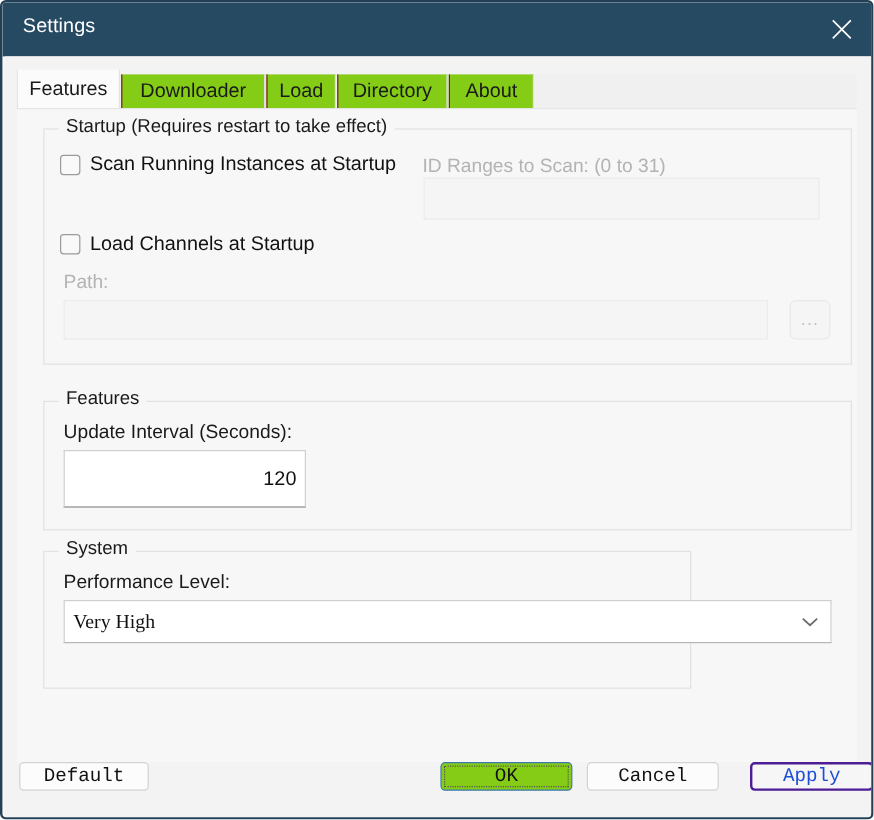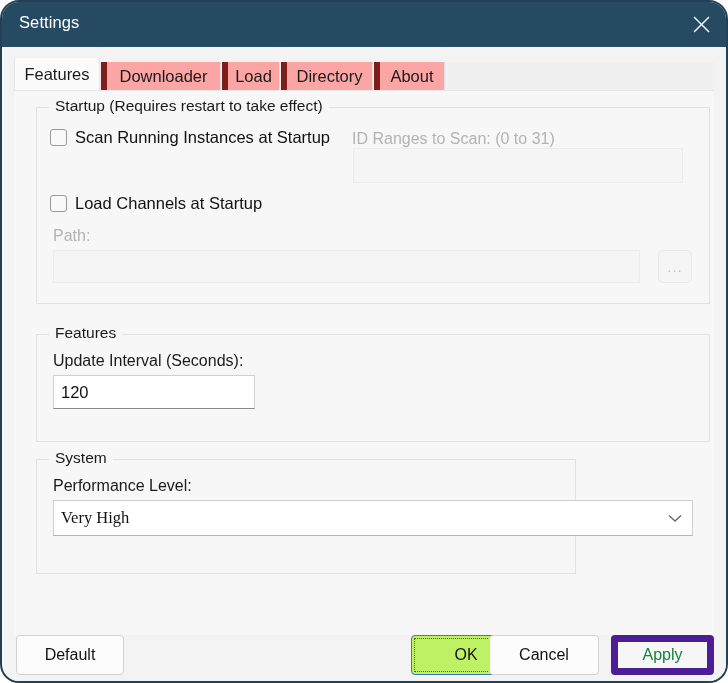--- a/index.html
+++ b/index.html
@@ -14,21 +14,21 @@
     -webkit-font-smoothing: antialiased;
   }
 
   .window {
     position: relative;
     width: 728px;
     height: 683px;
     box-sizing: border-box;
     background: #f7f7f7;
     border: 2px solid #234156;
-    border-radius: 19px;
+    border-radius: 5px;
     overflow: hidden;
   }
 
   
   .titlebar {
     position: absolute;
     left: 0; top: 0;
     width: 728px;
     height: 45px;
     background: #274a63;
@@ -73,22 +73,22 @@
     left: 10px;
     top: 11px;
     width: 700px;
     height: 32px;
   }
   .tab {
     position: absolute;
     top: 4px;
     height: 28px;
     box-sizing: border-box;
-    background: #fca5a5;
-    border-left: 6px solid #7f1d1d;
+    background: #84cc16;
+    border-left: 1px solid #7f1d1d;
     border-right: 1px solid #dfdfdf;
     display: flex;
     align-items: center;
     justify-content: center;
     font-size: 16.5px;
     color: #1a1a1a;
     cursor: pointer;
     white-space: nowrap;
   }
   .tab.active {
@@ -240,49 +240,49 @@
     position: absolute;
     left: 0;
     top: 588px;
     width: 722px;
     height: 46px;
   }
   .btn {
     position: absolute;
     box-sizing: border-box;
     top: 0;
-    height: 40px;
+    height: 24px;
     background: #fcfcfc;
     border: 1px solid #d2d2d2;
     border-radius: 4px;
     display: flex;
     align-items: center;
     justify-content: center;
-    font-family: Liberation Sans, sans-serif;
+    font-family: Liberation Mono, monospace;
     font-size: 16px;
     color: #111111;
     cursor: pointer;
     white-space: nowrap;
   }
   .btn.focused {
     border: 1.6px solid #3d7ab5;
-    background: #bef264;
-    margin-left: 44px;
+    background: #84cc16;
   }
   .btn.focused .inner-focus {
     position: absolute;
     left: 2px; top: 2px; right: 2px; bottom: 2px;
     border: 1px dotted #555555;
     pointer-events: none;
   }
   .btn.disabled {
-    color: #15803d;
+    color: #1d4ed8;
     background: #f6f6f6;
-    border: 7px solid #4c1d95;
+    border: 2px solid #4c1d95;
     cursor: default;
+    margin-left: 14px;
   }
 
   #btn-default { left: 12px;  width: 108px; }
   #btn-ok      { left: 363px; width: 110px; }
   #btn-cancel  { left: 485px; width: 110px; }
   #btn-apply   { left: 607px; width: 103px; }
 </style>
 </head>
 <body>
 
@@ -330,21 +330,21 @@
         </div>
 
         <div class="field-label disabled" style="left:16px; top:119px;">Path:</div>
         <input class="textinput disabled" style="left: 16px; top: 142px; width: 587px; height: 33px;" disabled="" value="">
         <div class="browse-btn" style="left:621px; top:142px; width:34px; height:33px;">...</div>
       </div>
 
       <div class="group" id="group-features">
         <div class="group-title">Features</div>
         <div class="field-label" style="left:16px; top:17px;">Update Interval (Seconds):</div>
-        <input class="textinput" style="left: 16px; top: 40px; width: 202px; height: 34px;" value="120">
+        <input class="textinput" style="left: 16px; top: 40px; width: 202px; height: 48px; text-align: right;" value="120">
       </div>
 
       <div class="group" id="group-system">
         <div class="group-title">System</div>
         <div class="field-label" style="left:16px; top:17px;">Performance Level:</div>
         <div class="combo" style="left:16px; top:40px; width:640px; height:36px;font-family:Liberation Serif, serif;">
           <span class="value">Very High</span>
           <span class="chev">
             <svg width="14" height="9" viewBox="0 0 14 9">
               <polyline points="1,1.5 7,7 13,1.5" fill="none" stroke="#6b6b6b" stroke-width="1.5"></polyline>

